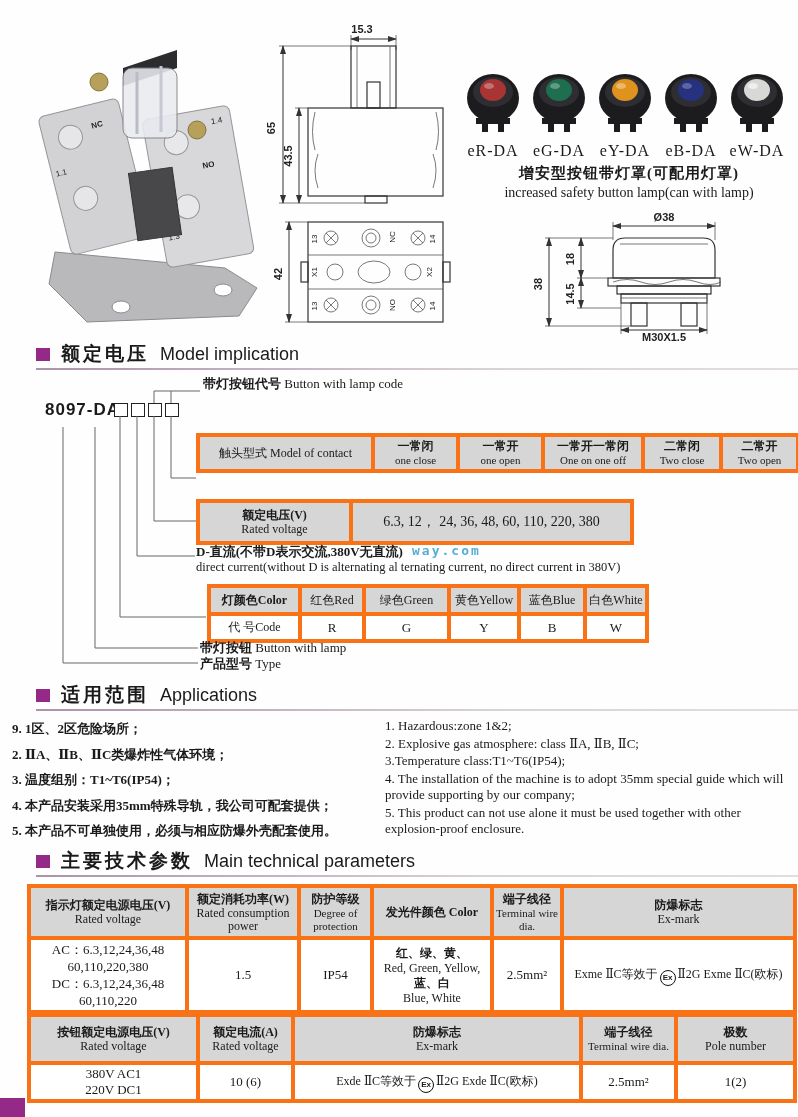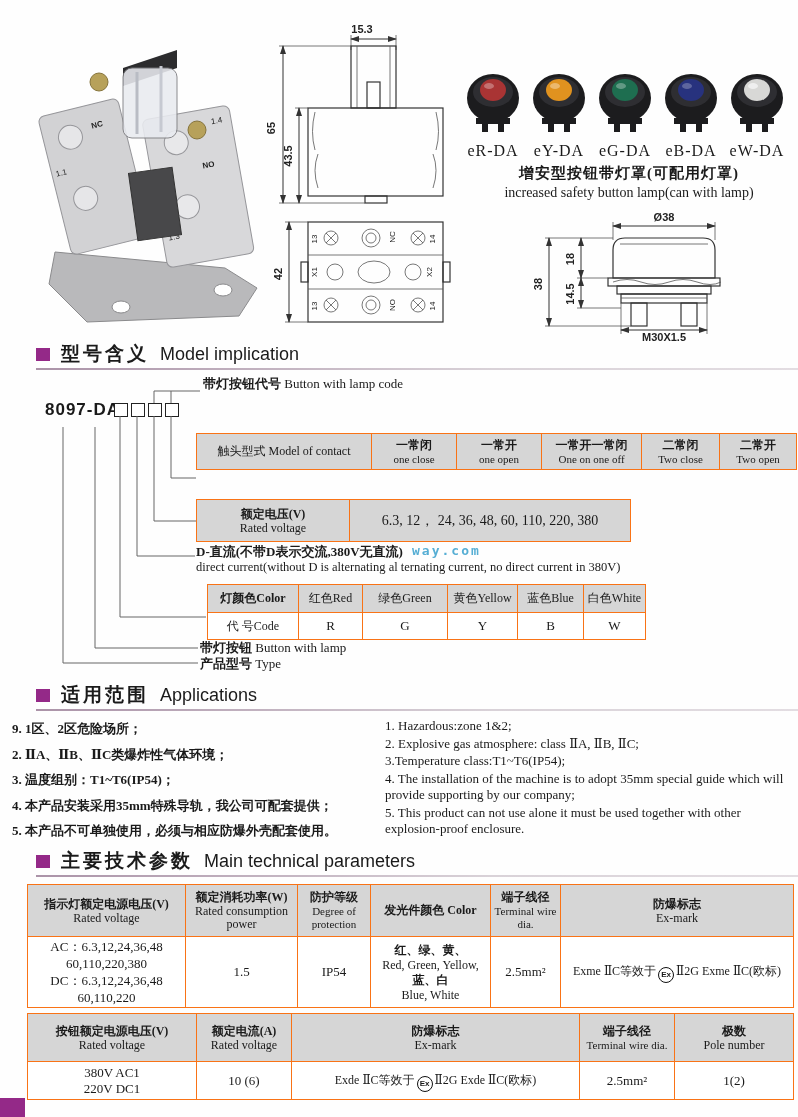--- a/index.html
+++ b/index.html
@@ -9,21 +9,21 @@
   
   .sec-hdr{position:absolute;left:36px;display:flex;align-items:center;gap:11px;
            font-family:"Liberation Sans","DejaVu Sans",sans-serif}
   .sec-hdr .sq{width:14px;height:13px;background:#942988;flex:0 0 auto}
   .sec-hdr .cn{font-size:19px;font-weight:bold;letter-spacing:3px}
   .sec-hdr .en{font-size:18px}
   .sec-rule{position:absolute;left:36px;width:762px;height:2px;
             background:linear-gradient(to right,#ab93a8,#d9d2d8 60%,#e3dde2)}
   
   table.tbl{position:absolute;border-collapse:collapse;table-layout:fixed;text-align:center;background:#fff}
-  table.tbl td{border:1px solid #f97316;padding:1px 2px;vertical-align:middle}
+  table.tbl td{border:4px solid #f97316;padding:1px 2px;vertical-align:middle}
   table.tbl tr.hdr td{background:#d6d6d6}
   .cnb{font-weight:bold;font-size:12px;line-height:15px}
   .enr{font-size:11px;line-height:13px;font-weight:normal}
   .val{font-size:13px}
   .ln{font-size:12px}
   
   .code{position:absolute;font-family:"Liberation Sans","DejaVu Sans",sans-serif;
         font-size:17px;font-weight:bold;letter-spacing:1px}
   .mbox{position:absolute;width:12px;height:12px;border:1.5px solid #222;background:#fff}
   .leader-label{position:absolute;font-size:13px;white-space:nowrap}
@@ -162,35 +162,35 @@
         <ellipse cx="30" cy="20" rx="13" ry="11" fill="#a93434"></ellipse>
         <ellipse cx="26" cy="16" rx="5" ry="3" fill="rgba(255,255,255,.3)"></ellipse>
         <path d="M13 48 h34 v6 h-6 v8 h-6 v-8 h-10 v8 h-6 v-8 h-6 z" fill="#1c1c1e"></path>
       </svg>
       <div class="lbl">eR-DA</div>
     </div>
     <div class="btn-item">
       <svg width="60" height="66" viewBox="0 0 60 66">
         <ellipse cx="30" cy="28" rx="26" ry="24" fill="#1c1c1e"></ellipse>
         <ellipse cx="30" cy="22" rx="20" ry="15" fill="#2e2e32"></ellipse>
+        <ellipse cx="30" cy="20" rx="13" ry="11" fill="#1e6e50"></ellipse>
+        <ellipse cx="26" cy="16" rx="5" ry="3" fill="rgba(255,255,255,.3)"></ellipse>
+        <path d="M13 48 h34 v6 h-6 v8 h-6 v-8 h-10 v8 h-6 v-8 h-6 z" fill="#1c1c1e"></path>
+      </svg>
+      <div class="lbl">eG-DA</div>
+    </div>
+    <div class="btn-item">
+      <svg width="60" height="66" viewBox="0 0 60 66">
+        <ellipse cx="30" cy="28" rx="26" ry="24" fill="#1c1c1e"></ellipse>
+        <ellipse cx="30" cy="22" rx="20" ry="15" fill="#2e2e32"></ellipse>
         <ellipse cx="30" cy="20" rx="13" ry="11" fill="#e0921f"></ellipse>
         <ellipse cx="26" cy="16" rx="5" ry="3" fill="rgba(255,255,255,.35)"></ellipse>
         <path d="M13 48 h34 v6 h-6 v8 h-6 v-8 h-10 v8 h-6 v-8 h-6 z" fill="#1c1c1e"></path>
       </svg>
       <div class="lbl">eY-DA</div>
-    </div>
-    <div class="btn-item">
-      <svg width="60" height="66" viewBox="0 0 60 66">
-        <ellipse cx="30" cy="28" rx="26" ry="24" fill="#1c1c1e"></ellipse>
-        <ellipse cx="30" cy="22" rx="20" ry="15" fill="#2e2e32"></ellipse>
-        <ellipse cx="30" cy="20" rx="13" ry="11" fill="#1e6e50"></ellipse>
-        <ellipse cx="26" cy="16" rx="5" ry="3" fill="rgba(255,255,255,.3)"></ellipse>
-        <path d="M13 48 h34 v6 h-6 v8 h-6 v-8 h-10 v8 h-6 v-8 h-6 z" fill="#1c1c1e"></path>
-      </svg>
-      <div class="lbl">eG-DA</div>
     </div>
     <div class="btn-item">
       <svg width="60" height="66" viewBox="0 0 60 66">
         <ellipse cx="30" cy="28" rx="26" ry="24" fill="#1c1c1e"></ellipse>
         <ellipse cx="30" cy="22" rx="20" ry="15" fill="#2e2e32"></ellipse>
         <ellipse cx="30" cy="20" rx="13" ry="11" fill="#27327e"></ellipse>
         <ellipse cx="26" cy="16" rx="5" ry="3" fill="rgba(255,255,255,.25)"></ellipse>
         <path d="M13 48 h34 v6 h-6 v8 h-6 v-8 h-10 v8 h-6 v-8 h-6 z" fill="#1c1c1e"></path>
       </svg>
       <div class="lbl">eB-DA</div>
@@ -243,21 +243,21 @@
     <text class="dim" transform="rotate(-90 49 84)" x="49" y="84" text-anchor="middle">14.5</text>
 
     <line class="thin" x1="96" y1="93" x2="96" y2="124"></line>
       <line class="thin" x1="182" y1="93" x2="182" y2="124"></line>
     <line class="dimln" x1="96" y1="120" x2="182" y2="120" marker-start="url(#mt-arr)" marker-end="url(#mt-arr)"></line>
     <text class="dim" x="139" y="131" text-anchor="middle">M30X1.5</text>
   </svg>
 
   <div class="sec-hdr" style="top:341px">
     <div class="sq"></div>
-    <div class="cn">型号含义</div>
+    <div class="cn">额定电压</div>
     <div class="en">Model implication</div>
   </div>
   <div class="sec-rule" style="top:368px"></div>
 
   <div class="code" style="left:45px;top:400px">8097-DA</div>
   <div class="mbox" style="left:114px;top:403px"></div>
   <div class="mbox" style="left:131px;top:403px"></div>
   <div class="mbox" style="left:148px;top:403px"></div>
   <div class="mbox" style="left:165px;top:403px"></div>
 

